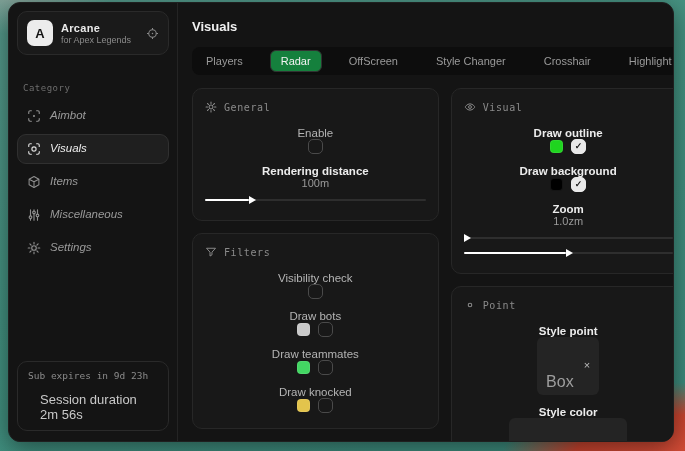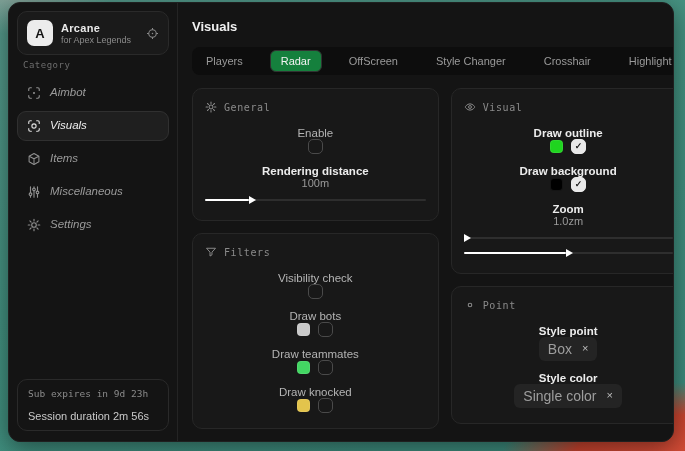--- a/index.html
+++ b/index.html
@@ -32,36 +32,36 @@
     width:26px; height:26px; border-radius:7px; background:#ececec; color:#141414;
     display:grid; place-items:center; font-weight:bold; font-size:13px; flex:0 0 26px;
   }
   .brand-text { display:flex; flex-direction:column; gap:1px; min-width:0;justify-content:center; }
   .brand-name { font-size:11px; font-weight:bold; color:#eaeaea; letter-spacing:.3px; }
   .brand-sub { font-size:9px; color:#8b8b8b; }
   .brand-icon { margin-left:auto; color:#8b8b8b; display:flex; }
   .category {
     font-family:"DejaVu Sans Mono", monospace;
     font-size:9px; color:#6d6d6d; letter-spacing:.5px;
-    margin:5px 6px 8px;
+    margin:28px 6px 8px;
   }
   .nav-item {
     display:flex; align-items:flex-start; gap:9px;
     padding:7px 9px; border-radius:9px; border:1px solid transparent;
     color:#9a9a9a; font-size:11.5px; margin-bottom:3px; cursor:pointer;font-style:italic;
   }
   .nav-item .nav-icon { display:flex; color:#8f8f8f; }
   .nav-item.active { background:#1f1f1f; border-color:#303030; color:#ededed; }
   .nav-item.active .nav-icon { color:#dcdcdc; }
   .session-card {
     margin-top:auto; border:1px solid #2a2a2a; border-radius:10px;
     padding:8px 10px; display:flex; flex-direction:column; gap:11px;
   }
   .session-line1 { font-family:"DejaVu Sans Mono", monospace; font-size:9.5px; color:#8b8b8b; }
-  .session-line2 { font-size:11px; color:#c9c9c9; }
+  .session-line2 { font-size:13px; color:#c9c9c9;margin-left:12px; }
   
   .main { flex:1; padding:13px 12px 12px 14px; display:flex; flex-direction:column; }
   .page-title { font-size:13px; font-weight:bold; color:#f0f0f0; margin:3px 0 13px; }
   .tabbar {
     display:inline-flex; align-self:flex-start; background:#0d0d0d;
     border-radius:8px; padding:3px; gap:16px;
   }
   .tab {
     padding:4px 10px; border-radius:6px; border:1px solid transparent;
     font-size:11px; color:#9a9a9a; white-space:nowrap; cursor:pointer;
@@ -94,21 +94,21 @@
   .slider .track { position:absolute; left:0; right:0; top:4px; height:2px; background:#2e2e2e; border-radius:1px; }
   .slider .fill { position:absolute; left:0; top:4px; height:2px; background:#ffffff; border-radius:1px; }
   .slider .fill::after {
     content:""; position:absolute; right:-7px; top:-3px;
     border-top:4px solid transparent; border-bottom:4px solid transparent; border-left:7px solid #ffffff;
   }
   .chip {
     display:inline-flex; align-items:center; gap:10px;
     background:#242424; border-radius:6px; padding:4px 9px; cursor:pointer;
   }
-  .chip-label { font-size:14px; color:#9e9e9e; }
+  .chip-label { font-size:16px; color:#9e9e9e;margin-top:32px; }
   .chip-close { font-size:11px; color:#bdbdbd; line-height:1; cursor:pointer; }
   svg { display:block; }
 </style>
 </head>
 <body>
 
 <div class="window">
 
   <aside class="sidebar">
     <div class="brand-card">

